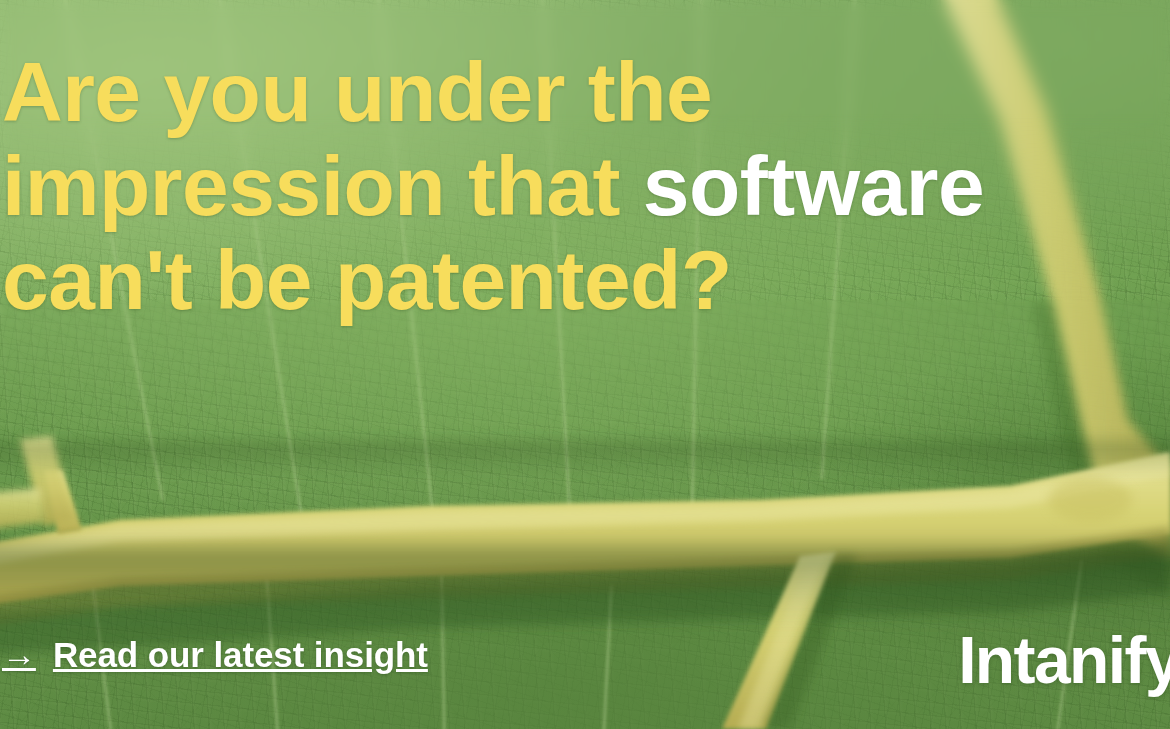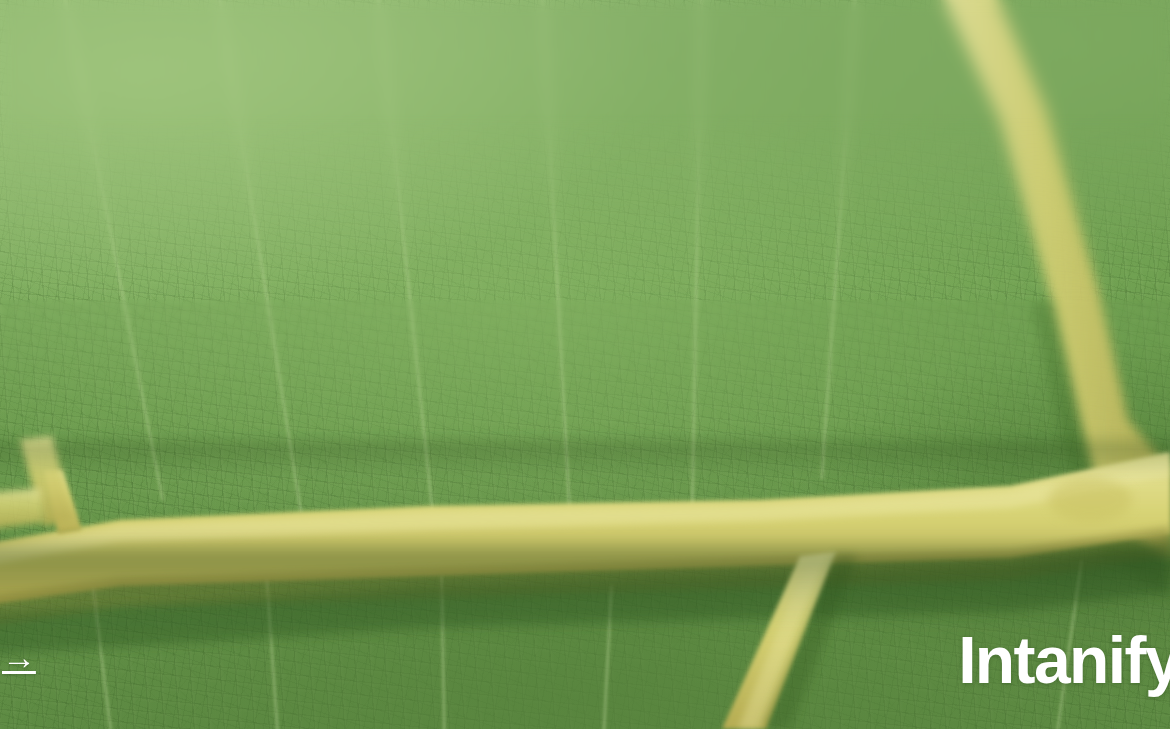--- a/index.html
+++ b/index.html
@@ -216,20 +216,26 @@
     <path d="M 836 554 L 858 556 L 790 729 L 762 729 Z" fill="#30591f" opacity=".34" filter="url(#soft3)"></path>
 
     <ellipse cx="1090" cy="500" rx="42" ry="22" fill="#c9c263" opacity=".55" filter="url(#soft3)"></ellipse>
   </svg>
 
   <div class="shadow-band2"></div>
   <div class="shadow-band"></div>
   <div class="blur-top"></div>
   <div class="blur-mid"></div>
 
+  <h1 class="headline">
+    <span>Are you under the</span><br>
+    <span>impression that </span><span class="hl-white">software</span><br>
+    <span>can't be patented?</span>
+  </h1>
 
   <a class="cta" href="#">
     <span class="cta-arrow">→</span>
+    <span>Read our latest insight</span>
   </a>
 
   <div class="logo">Intanify</div>
 
 </div>
 
 </body></html>

